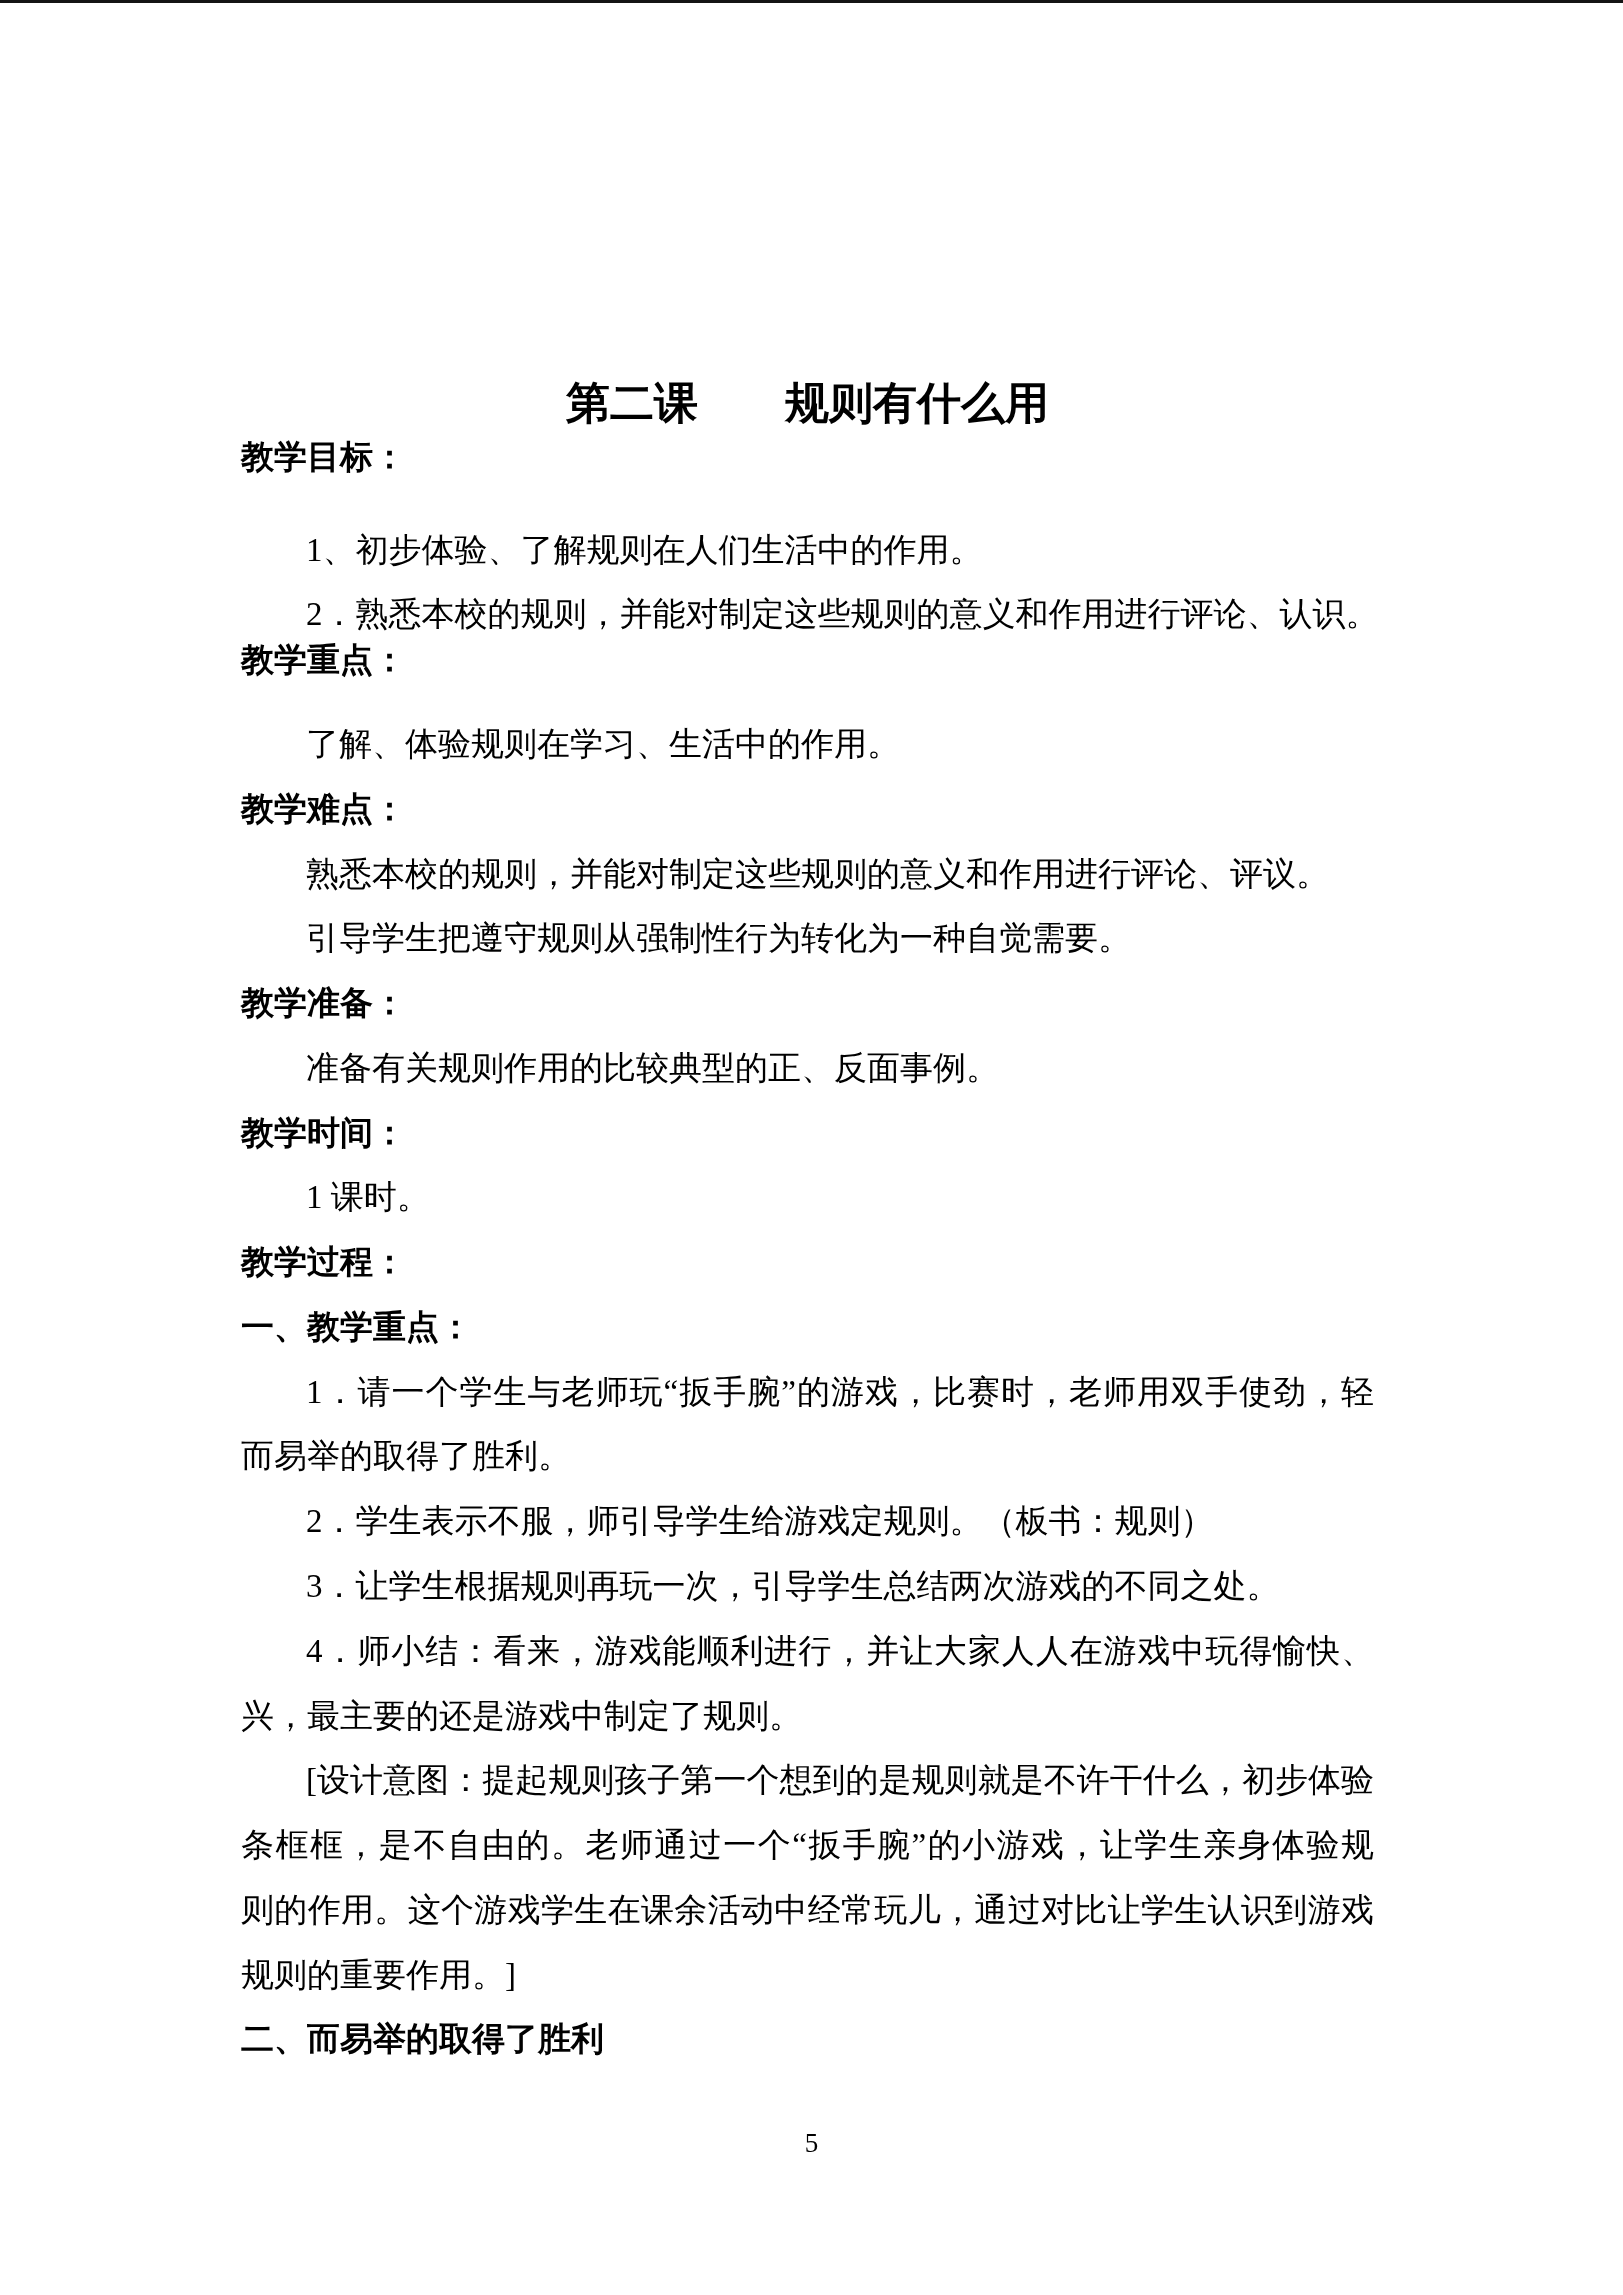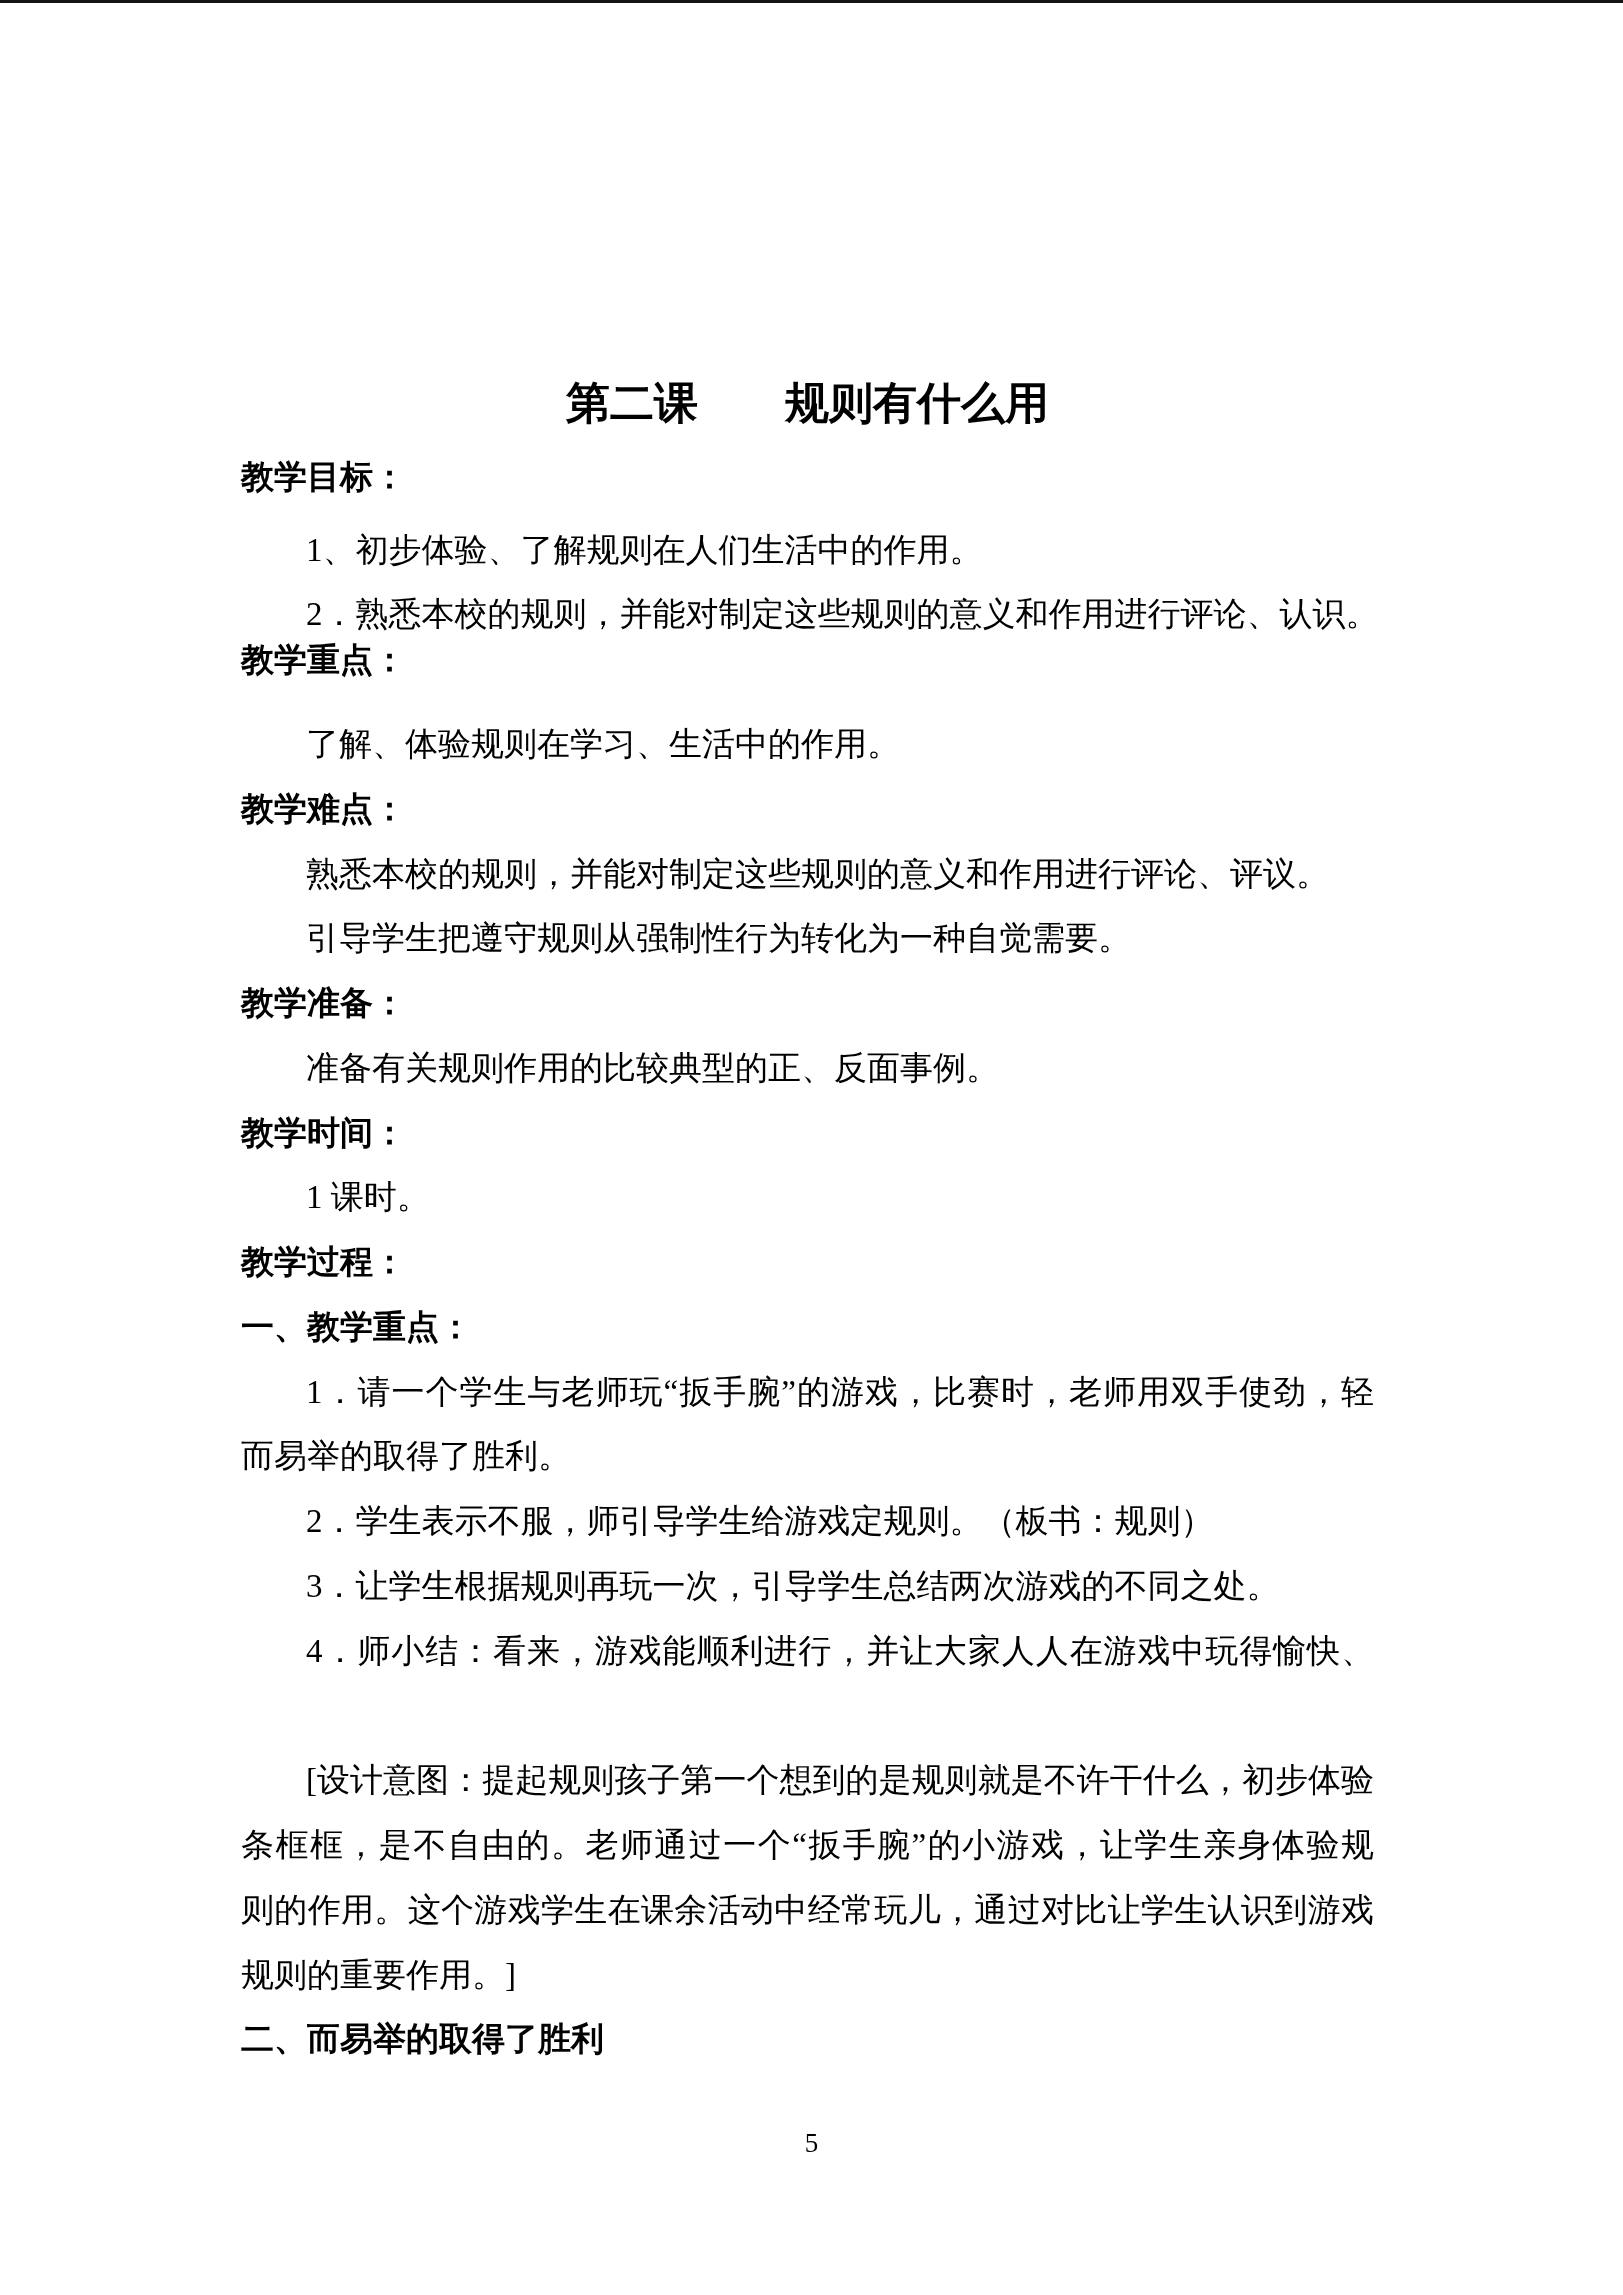--- a/index.html
+++ b/index.html
@@ -74,39 +74,40 @@
 </head>
 <body>
 
 <div class="page">
   <div class="top-border"></div>
 
   <div class="doc-title">
     <span>第二课</span><span class="title-gap"></span><span>规则有什么用</span>
   </div>
 
-  <div class="line heading" style="top:457px">教学目标：</div>
+  <div class="line heading" style="top:437px">教学目标：</div>
   <div class="line indent" style="top:530px">1、初步体验、了解规则在人们生活中的作用。</div>
   <div class="line indent" style="top:594px">2．熟悉本校的规则，并能对制定这些规则的意义和作用进行评论、认识。</div>
   <div class="line heading" style="top:640px">教学重点：</div>
   <div class="line indent" style="top:724px">了解、体验规则在学习、生活中的作用。</div>
   <div class="line heading" style="top:789px">教学难点：</div>
   <div class="line indent" style="top:854px">熟悉本校的规则，并能对制定这些规则的意义和作用进行评论、评议。</div>
   <div class="line indent" style="top:918px">引导学生把遵守规则从强制性行为转化为一种自觉需要。</div>
   <div class="line heading" style="top:983px">教学准备：</div>
   <div class="line indent" style="top:1048px">准备有关规则作用的比较典型的正、反面事例。</div>
   <div class="line heading" style="top:1113px">教学时间：</div>
   <div class="line indent" style="top:1177px">1 课时。</div>
   <div class="line heading" style="top:1242px">教学过程：</div>
   <div class="line heading" style="top:1307px">一、教学重点：</div>
   <div class="line indent stretch" style="top:1372px">1．请一个学生与老师玩“扳手腕”的游戏，比赛时，老师用双手使劲，轻</div>
   <div class="line" style="top:1436px">而易举的取得了胜利。</div>
   <div class="line indent" style="top:1501px">2．学生表示不服，师引导学生给游戏定规则。（板书：规则）</div>
   <div class="line indent" style="top:1566px">3．让学生根据规则再玩一次，引导学生总结两次游戏的不同之处。</div>
   <div class="line indent stretch" style="top:1631px">4．师小结：看来，游戏能顺利进行，并让大家人人在游戏中玩得愉快、尽</div>
+  <div class="line" style="top:1696px">兴，最主要的还是游戏中制定了规则。</div>
   <div class="line indent stretch" style="top:1760px">[设计意图：提起规则孩子第一个想到的是规则就是不许干什么，初步体验</div>
   <div class="line stretch" style="top:1825px">条框框，是不自由的。老师通过一个“扳手腕”的小游戏，让学生亲身体验规</div>
   <div class="line stretch" style="top:1890px">则的作用。这个游戏学生在课余活动中经常玩儿，通过对比让学生认识到游戏</div>
   <div class="line" style="top:1955px">规则的重要作用。]</div>
   <div class="line heading" style="top:2019px">二、而易举的取得了胜利</div>
 
   <div class="page-number">5</div>
 </div>
 
 

